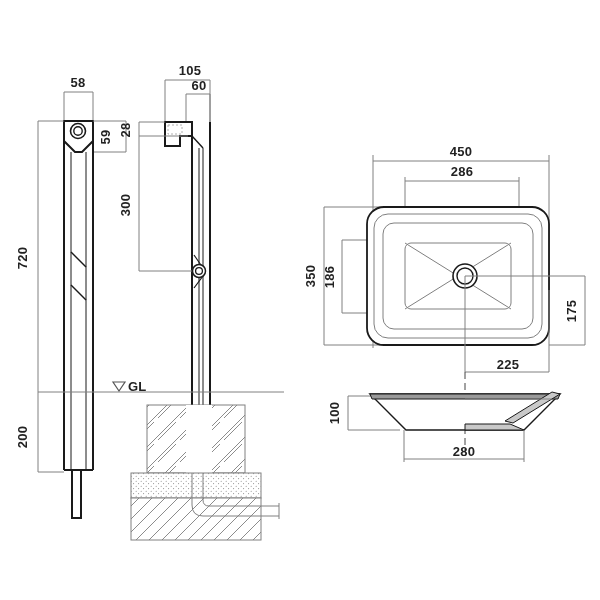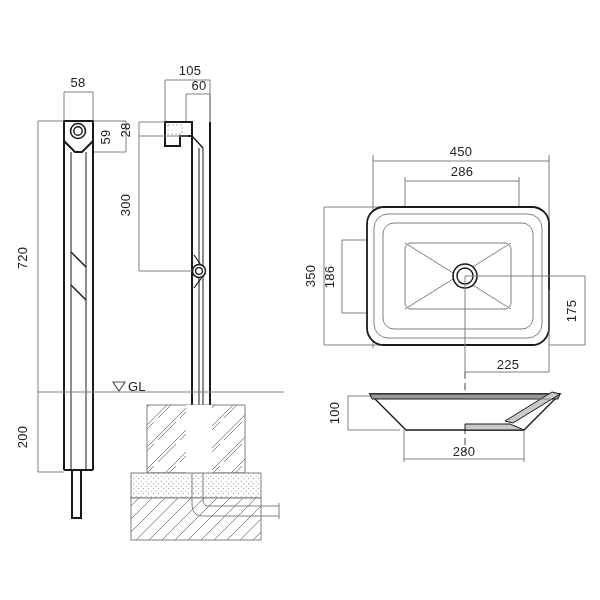--- a/index.html
+++ b/index.html
@@ -1,18 +1,18 @@
 <!DOCTYPE html>
 <html><head>
 <meta charset="utf-8">
 <style>
   html,body{margin:0;padding:0;background:#ffffff;}
   body{width:600px;height:600px;overflow:hidden;
        font-family:"Liberation Sans","DejaVu Sans",sans-serif;color:#1a1a1a;}
-  #sheet{position:relative;width:600px;height:600px;background:#737373;}
+  #sheet{position:relative;width:600px;height:600px;background:#737373;font-weight:bold;}
   svg{display:block;}
   .dimtxt{font-family:"Liberation Sans","DejaVu Sans",sans-serif;
           font-size:13px;fill:#222;letter-spacing:.2px;}
 </style>
 </head>
 <body>
 
 <div id="sheet">
 <svg width="600" height="600" viewBox="0 0 600 600">
 

